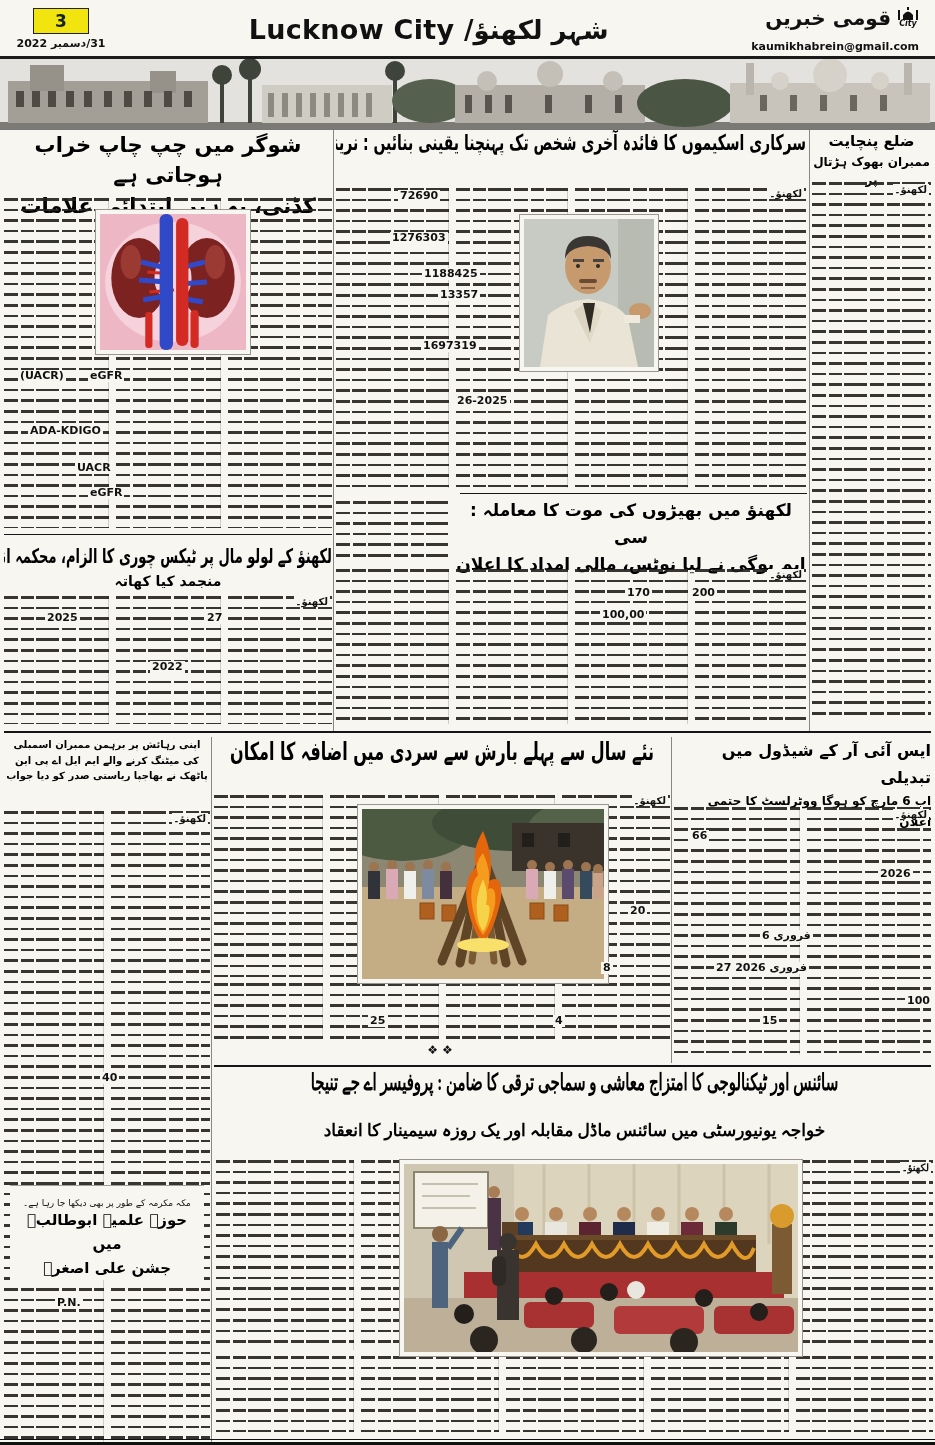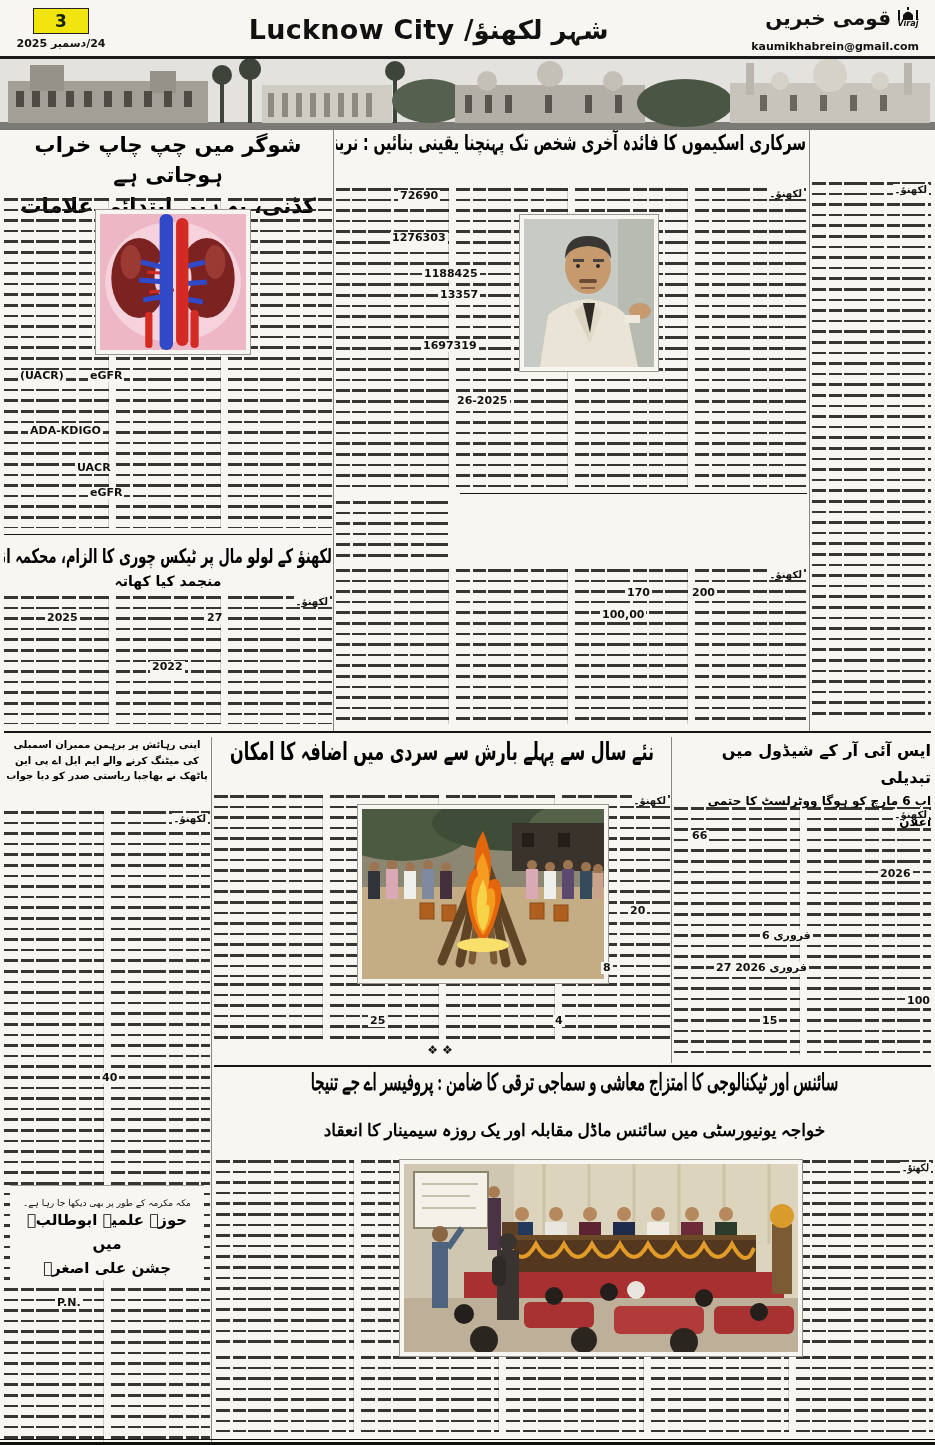--- a/index.html
+++ b/index.html
@@ -51,37 +51,37 @@
   .bottom-rule{position:absolute;left:0;width:935px;border-top:1px solid #111;border-bottom:3px solid #111;height:2px;}
 </style>
 </head>
 <body>
 
 <div class="page">
 
   <div class="hdr">
     <div class="hdr-left">
       <div class="pagenum">3</div>
-      <div class="pdate">24/دسمبر 2025</div>
+      <div class="pdate">31/دسمبر 2022</div>
     </div>
     <div class="hdr-center">
       <span class="en">Lucknow City</span>
       <span class="ur" dir="rtl">شہر لکھنؤ/</span>
     </div>
     <div class="hdr-right">
       <div class="brand-row">
         <span class="brand">قومی خبریں</span>
         <span class="logo">
           <svg width="22" height="13" viewBox="0 0 22 13">
             <rect x="1" y="3" width="2" height="10" fill="#111"></rect>
             <rect x="19" y="3" width="2" height="10" fill="#111"></rect>
             <path d="M6 13 L6 8 Q11 1 16 8 L16 13 Z" fill="#111"></path>
             <rect x="10" y="0" width="2" height="3" fill="#111"></rect>
           </svg>
-          <span class="lg-txt">Viraj</span>
+          <span class="lg-txt">City</span>
         </span>
       </div>
       <div class="email">kaumikhabrein@gmail.com</div>
     </div>
   </div>
 
   <div class="panorama">
     <svg viewBox="0 0 935 70" preserveAspectRatio="none">
       <rect width="935" height="70" fill="#e3e2de"></rect>
       <rect y="63" width="935" height="7" fill="#7c7a74"></rect>
@@ -190,20 +190,24 @@
         </svg>
       </div>
       <span class="fig" style="left:84px;top:240px;">eGFR</span>
       <span class="fig" style="left:14px;top:240px;">(UACR)</span>
       <span class="fig" style="left:24px;top:295px;">ADA-KDIGO</span>
       <span class="fig" style="left:71px;top:332px;">UACR</span>
       <span class="fig" style="left:84px;top:357px;">eGFR</span>
     </div>
 
     <div class="art" style="left:812px;top:2px;width:119px;height:598px;">
+      <div class="hl nasta" style="font-size:15px;line-height:1.5;">
+        <div>ضلع پنچایت</div>
+        <div style="font-size:12px;">ممبران بھوک ہڑتال پر</div>
+      </div>
       <div class="gkwrap" style="left:0;top:52px;width:119px;height:540px;">
         <div class="gk"></div>
       </div>
       <span class="dateline" style="right:2px;top:54px;">لکھنؤ۔</span>
     </div>
 
     <div class="art" style="left:336px;top:2px;width:470px;height:363px;">
       <div class="hl nasta stretch" style="font-size:14px;white-space:nowrap;">سرکاری اسکیموں کا فائدہ آخری شخص تک پہنچنا یقینی بنائیں : نریندر کشیپ</div>
       <div class="gkwrap ruled" style="left:0;top:58px;width:470px;height:300px;">
         <div class="gk"></div>
@@ -236,20 +240,24 @@
       <span class="fig" style="left:54px;top:102px;">1276303</span>
       <span class="fig" style="left:86px;top:138px;">1188425</span>
       <span class="fig" style="left:102px;top:159px;">13357</span>
       <span class="fig" style="left:85px;top:210px;">1697319</span>
       <span class="fig" style="left:119px;top:265px;">26-2025</span>
     </div>
 
     <div class="art" style="left:336px;top:369px;width:470px;height:231px;">
       <div class="gkwrap" style="left:0;top:4px;width:112px;height:64px;">
         <div class="gk"></div>
+      </div>
+      <div class="hl" style="position:absolute;right:0;top:0;width:350px;font-size:17px;line-height:1.6;">
+        <div>لکھنؤ میں بھیڑوں کی موت کا معاملہ : سی</div>
+        <div>ایم یوگی نے لیا نوٹس، مالی امداد کا اعلان</div>
       </div>
       <div class="gkwrap ruled" style="left:0;top:72px;width:470px;height:155px;">
         <div class="gk"></div>
         <div class="gk"></div>
         <div class="gk"></div>
         <div class="gk"></div>
       </div>
       <span class="dateline" style="right:2px;top:72px;">لکھنؤ۔</span>
       <span class="fig" style="left:289px;top:90px;">170</span>
       <span class="fig" style="left:354px;top:90px;">200</span>

